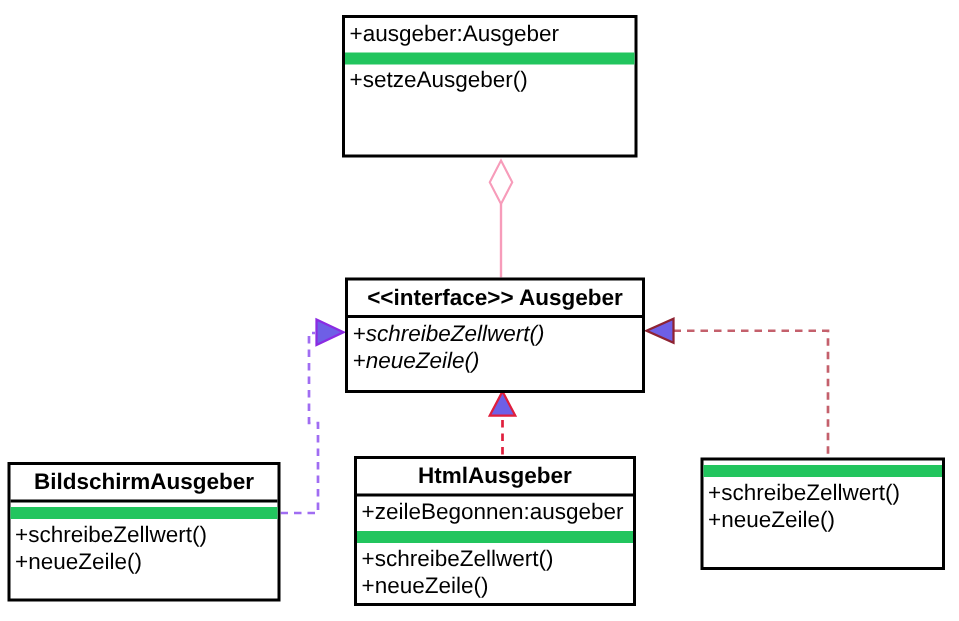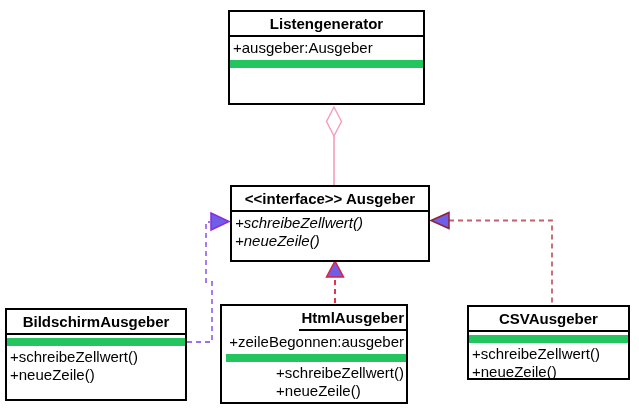--- a/index.html
+++ b/index.html
@@ -70,58 +70,57 @@
       <polygon points="326.5,277 343.5,277 335,261" stroke-width="1.5" fill="#6e5fe6" stroke="#e01f3d"></polygon>
     </g>
 
     <g>
       <polyline points="449,220.5 552,220.5 552,304" fill="none" stroke-width="1.8" stroke-dasharray="5,4" stroke="#c4606c"></polyline>
       <polygon points="449,212.5 449,228.5 431,220.5" stroke-width="1.5" fill="#6e5fe6" stroke="#8e2333"></polygon>
     </g>
   </svg>
 
   <div class="uml-class" style="left:228px; top:10px; width:197px; height:95px;">
-    <div class="uml-title">Listengenerator</div>
     <div class="uml-compartment with-sep">
       <div class="uml-row">+ausgeber:Ausgeber</div>
     </div>
     <div class="uml-compartment grow">
+      <div class="uml-row">+setzeAusgeber()</div>
     </div>
   </div>
 
   <div class="uml-class" style="left:230px; top:185px; width:200px; height:77px;">
     <div class="uml-title italic">&lt;&lt;interface&gt;&gt; Ausgeber</div>
     <div class="uml-compartment grow">
       <div class="uml-row italic">+schreibeZellwert()</div>
       <div class="uml-row italic">+neueZeile()</div>
     </div>
   </div>
 
   <div class="uml-class" style="left:5px; top:308px; width:182px; height:93px;">
     <div class="uml-title">BildschirmAusgeber</div>
     <div class="uml-compartment with-sep empty"></div>
     <div class="uml-compartment grow">
       <div class="uml-row">+schreibeZellwert()</div>
       <div class="uml-row">+neueZeile()</div>
     </div>
   </div>
 
-  <div class="uml-class" style="left:220px; top:304px; width:188px; height:100px;align-items:flex-end;">
+  <div class="uml-class" style="left:236px; top:304px; width:188px; height:100px;">
     <div class="uml-title">HtmlAusgeber</div>
     <div class="uml-compartment with-sep">
       <div class="uml-row">+zeileBegonnen:ausgeber</div>
     </div>
     <div class="uml-compartment grow">
       <div class="uml-row">+schreibeZellwert()</div>
       <div class="uml-row">+neueZeile()</div>
     </div>
   </div>
 
   <div class="uml-class" style="left:467px; top:305px; width:163px; height:75px;">
-    <div class="uml-title">CSVAusgeber</div>
     <div class="uml-compartment with-sep empty"></div>
     <div class="uml-compartment grow">
       <div class="uml-row">+schreibeZellwert()</div>
       <div class="uml-row">+neueZeile()</div>
     </div>
   </div>
 
 </div>
 
 </body></html>

